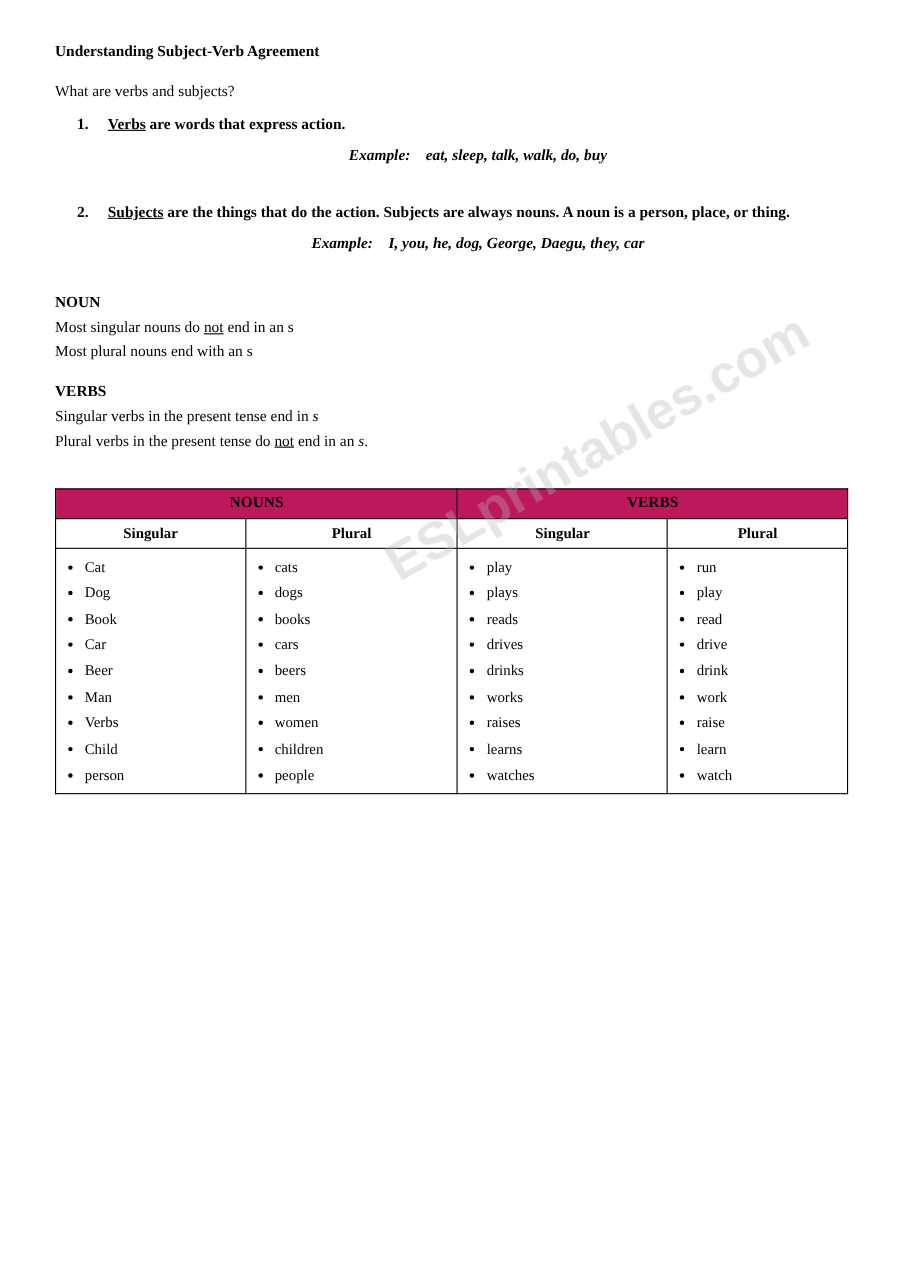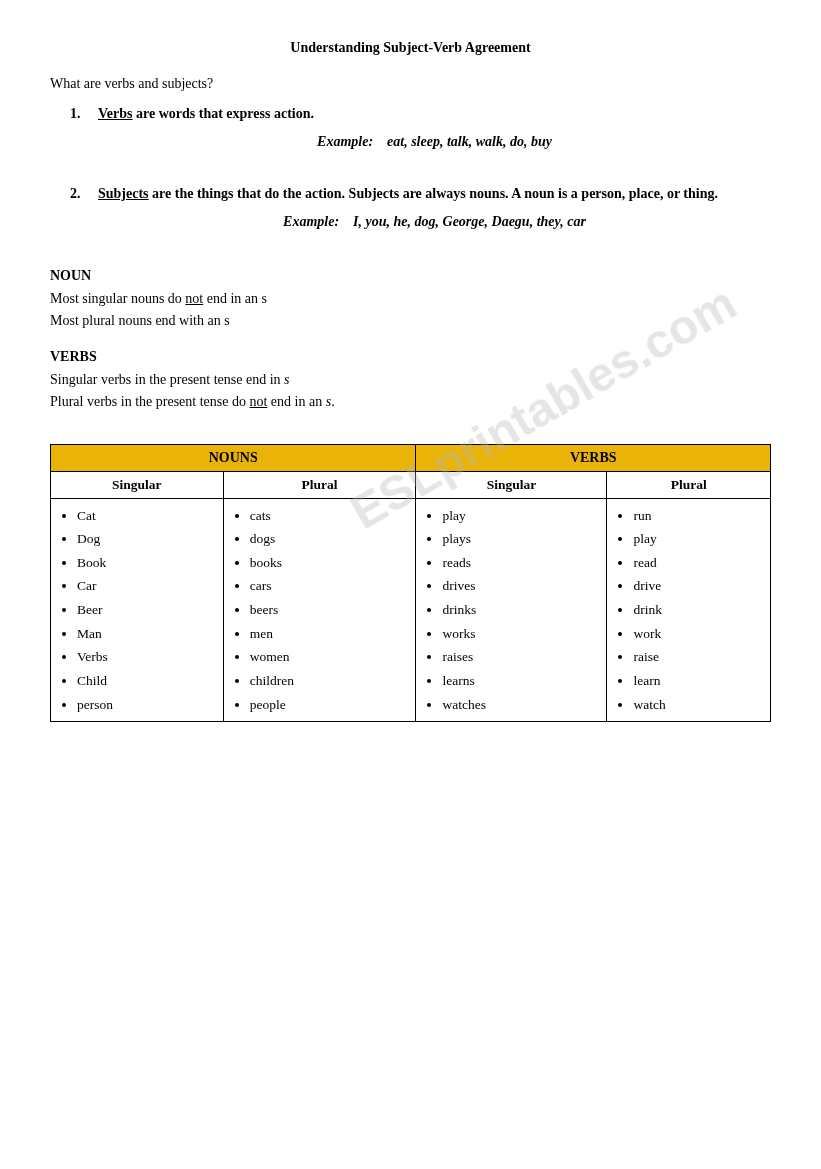--- a/index.html
+++ b/index.html
@@ -12,21 +12,21 @@
       background: #ffffff;
       font-family: 'Times New Roman', Times, serif;
       font-size: 14px;
       color: #000000;
       width: 821px;
       min-height: 1169px;
       padding: 40px 50px;
     }
 
     .page-title {
-      text-align: center;
+      text-align: left;
       font-weight: bold;
       margin-bottom: 20px;
       font-size: 14px;
     }
 
     .intro-question {
       margin-bottom: 14px;
       font-size: 14px;
     }
 
@@ -99,21 +99,21 @@
 
     table td, table th {
       border: 1px solid #000;
       padding: 5px 8px;
       vertical-align: top;
     }
 
     .col-header-main {
       text-align: center;
       font-weight: bold;
-      background: #eab308;
+      background: #be185d;
       font-size: 14px;
     }
 
     .col-header-sub {
       text-align: center;
       font-weight: bold;
       font-size: 13.5px;
       margin-top: 21px;
     }
 

